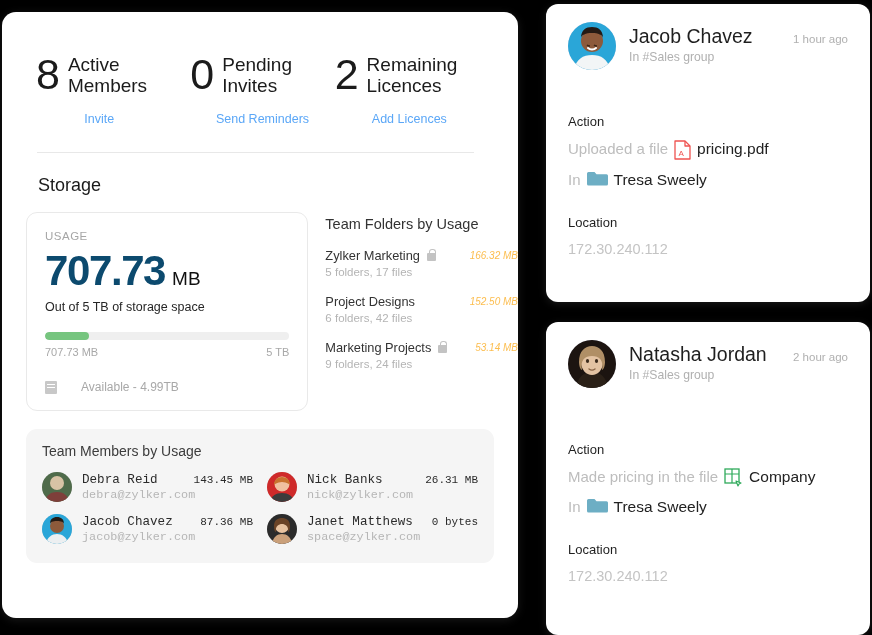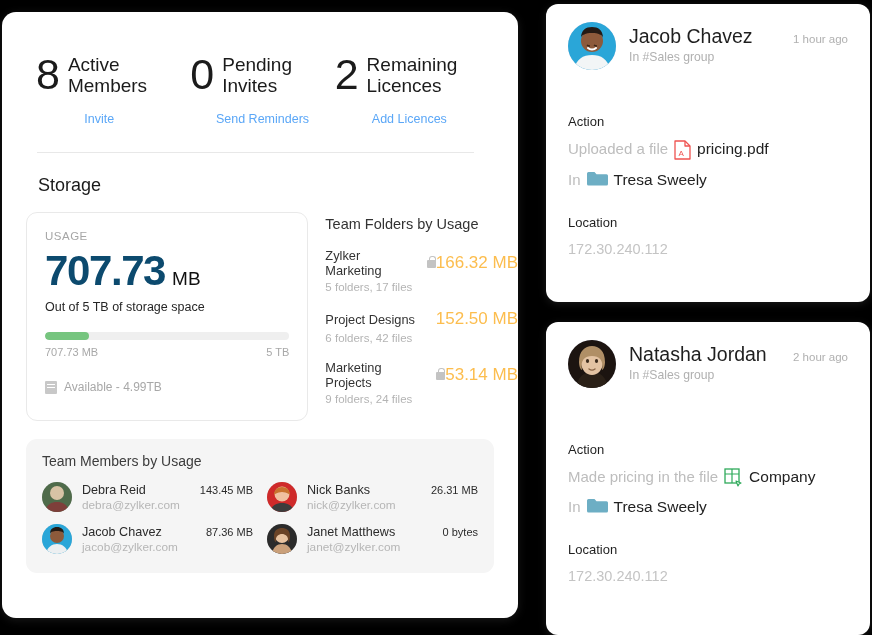--- a/index.html
+++ b/index.html
@@ -74,62 +74,62 @@
   .bar-track {
     height: 8px; background: #efefef; border-radius: 5px;
     margin-top: 18px; width: 100%; overflow: hidden; position: relative;
   }
   .bar-fill { height: 100%; background: #76c57f; border-radius: 5px; }
   .bar-legend {
     display: flex; justify-content: space-between;
     font-size: 11px; color: #a8a8a8; margin-top: 6px;
   }
   .avail-row {
-    display: flex; align-items: center; gap: 7px;
+    display: flex; align-items: center; gap: 24px;
     margin-top: 22px; font-size: 12px; color: #a8a8a8;
   }
   .hdd-icon {
     width: 12px; height: 13px; background: #c8c8c8; border-radius: 1px;
     position: relative; flex: none;
   }
   .hdd-icon::after {
     content: ""; position: absolute; left: 2px; right: 2px; top: 3px;
     height: 1px; background: #fff;
     box-shadow: 0 3px 0 #fff;
   }
 
   
   .folders { margin-left: 17px; padding-top: 4px; width: 205px; }
   .folders-title { font-size: 14.5px; color: #333; margin-bottom: 16px; }
   .folder-row { margin-bottom: 16px; }
   .folder-line {
     display: flex; align-items: center; justify-content: space-between;
   }
   .folder-name-wrap { display: flex; align-items: center; gap: 7px; }
-  .folder-name { font-size: 12.8px; color: #333; }
+  .folder-name { font-size: 12.8px; color: #333; text-align: right; }
   .lock {
     width: 9px; height: 8px; background: #c3c3c3; border-radius: 1px;
     position: relative; flex: none; margin-top: 2px;
   }
   .lock::before {
     content: ""; position: absolute; left: 2px; top: -4px;
     width: 5px; height: 5px; border: 1.4px solid #c3c3c3;
     border-bottom: none; border-radius: 3px 3px 0 0;
   }
-  .folder-size { font-size: 17px; color: #fcbd4e; white-space: nowrap; }
+  .folder-size { font-size: 10px; color: #fcbd4e; white-space: nowrap; font-style: italic; }
   .folder-meta { font-size: 11.5px; color: #b4b4b4; margin-top: 3px; }
 
   
   .members-panel {
     margin: 18px 24px 0 24px; background: #f5f5f5; border-radius: 11px;
     padding: 14px 16px 16px 16px;
   }
   .members-title { font-size: 14px; color: #3c3c3c; margin-bottom: 10px; }
   .members-grid {
-    display: grid; grid-template-columns: 1fr 1fr; column-gap: 14px; row-gap: 6px;
+    display: grid; grid-template-columns: 1fr 1fr; column-gap: 14px; row-gap: 6px; font-family: Liberation Mono, monospace;
   }
   .member { display: flex; align-items: center; gap: 10px; padding: 3px 0; }
   .m-av {
     width: 30px; height: 30px; border-radius: 50%; flex: none;
     background: #ccc; overflow: hidden; position: relative;
   }
   .m-info { flex: 1; min-width: 0; }
   .m-top { display: flex; align-items: baseline; justify-content: space-between; gap: 6px; }
   .m-name { font-size: 12.6px; color: #2b2b2b; white-space: nowrap; }
   .m-size { font-size: 11px; color: #2b2b2b; white-space: nowrap; }
@@ -345,21 +345,21 @@
               <path d="M5 30c1-7 5-10 10-10s9 3 10 10z" fill="#caa07a"></path>
               <circle cx="15" cy="12" r="7" fill="#e8c3a0"></circle>
               <path d="M7 12c0-6 4-8 8-8s8 2 8 8c0 4-1 6-2 6 1-6-3-8-6-8s-7 2-6 8c-1 0-2-2-2-6z" fill="#6b4427"></path>
             </svg>
           </div>
           <div class="m-info">
             <div class="m-top">
               <span class="m-name">Janet Matthews</span>
               <span class="m-size">0 bytes</span>
             </div>
-            <div class="m-mail">janet@zylker.com</div>
+            <div class="m-mail">space@zylker.com</div>
           </div>
         </div>
 
       </div>
     </div>
 
   </div>
 
   <div class="right-card rc1">
     <div class="rc-head">

